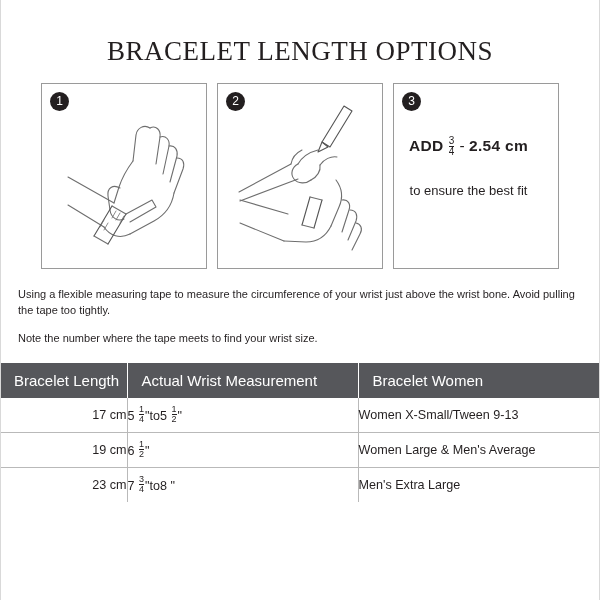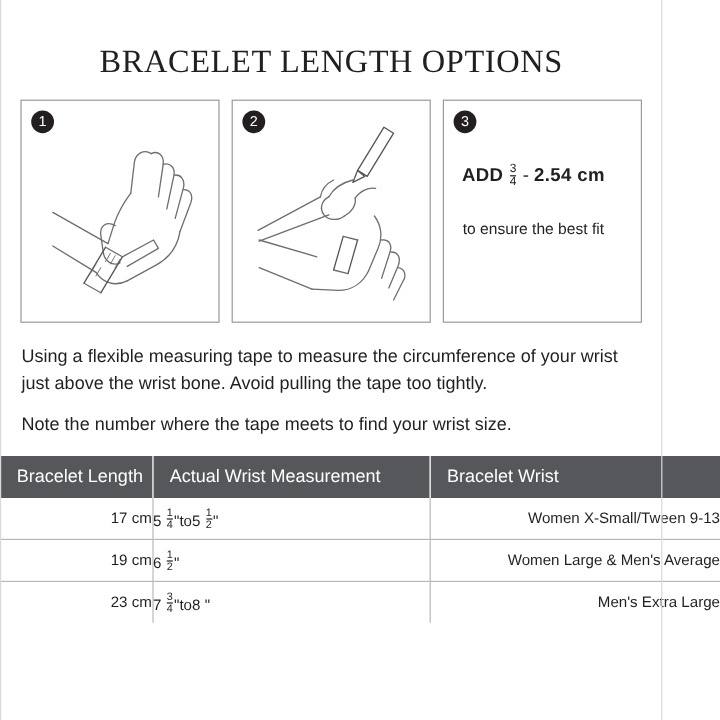--- a/index.html
+++ b/index.html
@@ -9,21 +9,21 @@
   }
   body {
     width: 600px;
     height: 600px;
     font-family: "Liberation Sans", sans-serif;
     color: #231f20;
     position: relative;
     overflow: hidden;
   }
   .page {
-    width: 552px;
+    width: 600px;
     height: 600px;
     position: relative;
     box-sizing: border-box;
   }
   
   .edge-left, .edge-right {
     position: absolute;
     top: 0;
     bottom: 0;
     width: 1px;
@@ -99,21 +99,21 @@
   .frac .num { display: block; }
   .frac .den { display: block; border-top: 1px solid #231f20; }
   .sub-line {
     margin-top: 26px;
     font-size: 13px;
     color: #231f20;
   }
 
   .para {
     margin: 0 18px;
-    font-size: 15px;
+    font-size: 11px;
     line-height: 1.45;
     color: #231f20;
   }
   .para.first { margin-top: 18px; }
   .para.second { margin-top: 12px; }
 
   table.sizes {
     margin-top: 16px;
     width: 600px;
     border-collapse: collapse;
@@ -129,21 +129,21 @@
     border-right: 1px solid #ffffff;
   }
   table.sizes th:last-child { border-right: none; }
   table.sizes td {
     border-bottom: 1px solid #b9b9b9;
     border-right: 1px solid #b9b9b9;
     padding: 6px 0;
     height: 22px;
     color: #231f20;
   }
-  table.sizes tr td:last-child { border-right: none; text-align: right; }
+  table.sizes tr td:last-child { border-right: none; }
   table.sizes tr:last-child td { border-bottom: none; }
   col.c1 { width: 127px; }
   col.c2 { width: 231px; }
   col.c3 { width: 242px; }
   td.len { text-align: right; }
   td.size { padding-left: 14px; }
   td.wrist { padding-left: 28px; }
   .meas { display: inline-block; white-space: nowrap; }
   .vf {
     display: inline-block;
@@ -254,21 +254,21 @@
   <table class="sizes">
     <colgroup>
         <col class="c1">
         <col class="c2">
         <col class="c3">
       </colgroup>
     <thead>
       <tr>
         <th>Bracelet Length</th>
         <th>Actual Wrist Measurement</th>
-        <th>Bracelet Wrist</th>
+        <th>Bracelet Women</th>
       </tr>
     </thead>
     <tbody>
         <tr>
           <td class="len">17 cm</td>
           <td class="wrist"><span class="meas">5 <span class="vf"><span class="num">1</span><span class="den">4</span></span>"</span><span class="to">to</span><span class="meas">5 <span class="vf"><span class="num">1</span><span class="den">2</span></span>"</span></td>
           <td class="size">Women X-Small/Tween 9-13</td>
         </tr>
         <tr>
           <td class="len">19 cm</td>

